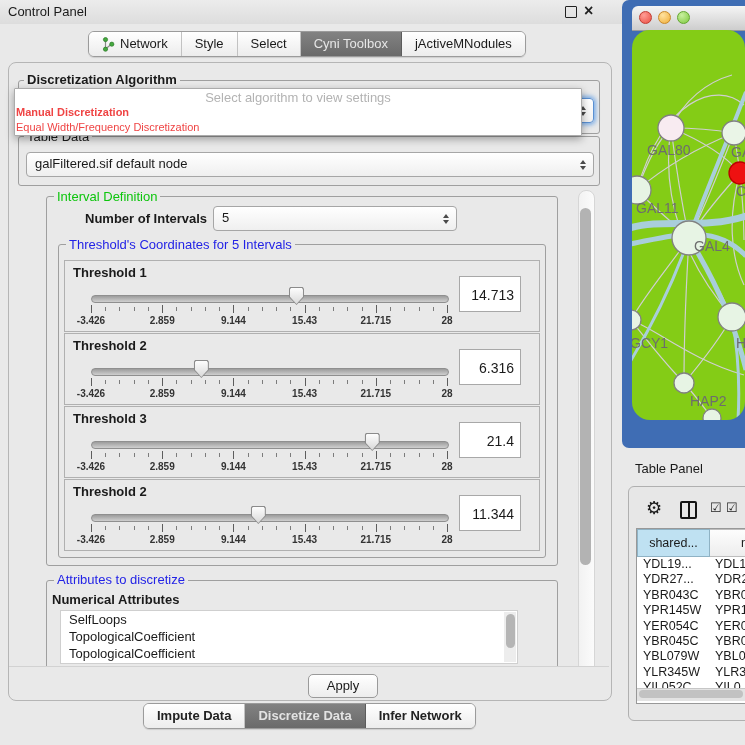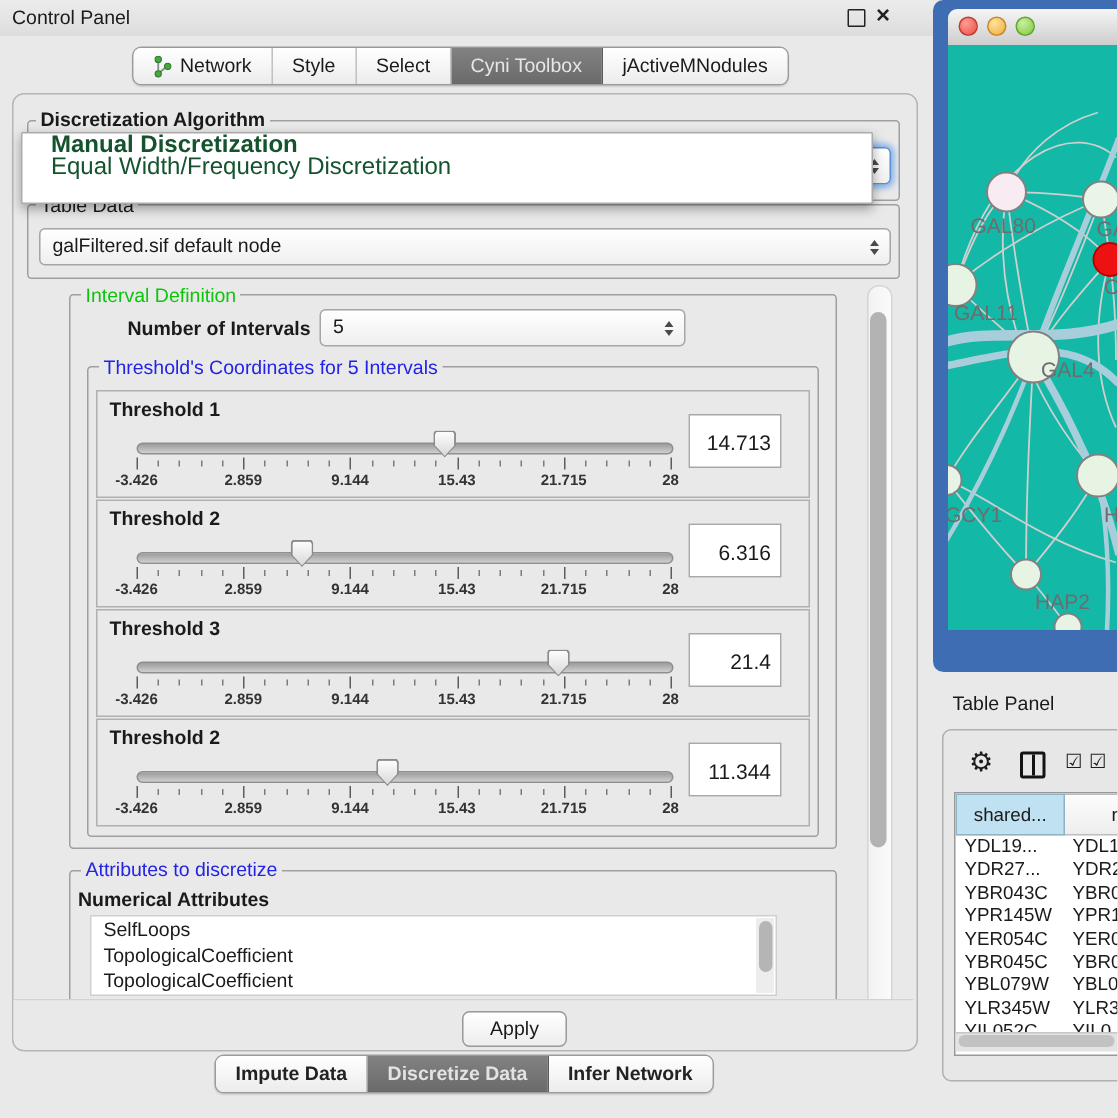--- a/index.html
+++ b/index.html
@@ -33,21 +33,21 @@
   
   #alg-group{left:18px;top:80px;width:580px;height:52px;}
   #alg-title{left:24px;top:73px;font-weight:bold;}
   #alg-combo{left:26px;top:98px;width:566px;height:23px;border:1px solid #5a90d2;border-radius:4px;
              background:linear-gradient(#ffffff,#f0f0f0);box-shadow:0 0 4px 2px rgba(100,160,230,.8);}
 
   
   #popup{left:14px;top:88px;width:566px;height:46px;background:#fff;border:1px solid #ababab;
          box-shadow:0 3px 8px rgba(0,0,0,.35);z-index:50;border-radius:1px;}
   #popup-hint{margin-top:1px;text-align:center;font-size:13px;color:#b3b3b3;line-height:15px;}
-  .popup-opt{font-size:16px;line-height:15px;padding-left:19px;color:#14532d;}
+  .popup-opt{font-size:11px;line-height:15px;padding-left:1px;color:#ef4444;}
   .popup-opt.bold{font-weight:bold;}
 
   
   #tabledata-group{left:18px;top:136px;width:580px;height:48px;}
   #tabledata-title{left:24px;top:130px;}
   .combo{background:linear-gradient(#ffffff,#efefef);border:1px solid #a6a6a6;border-radius:4px;
          font-size:13px;line-height:22px;}
   .combo .cv{padding-left:8px;display:block;overflow:hidden;white-space:nowrap;}
   .stepper{position:absolute;right:7px;top:50%;transform:translateY(-50%);display:flex;flex-direction:column;gap:2px;}
   .tri-up{width:0;height:0;border-left:3.5px solid transparent;border-right:3.5px solid transparent;border-bottom:4.5px solid #4a4a4a;}
@@ -107,21 +107,21 @@
   #bottom-tabs .seg.selected{color:#e3e3e3;}
 
   
   #net-window{left:622px;top:0;width:123px;height:448px;background:#3f6db4;border-radius:7px 0 0 7px;}
   #net-titlebar{left:632px;top:6px;width:113px;height:24px;background:linear-gradient(#f5f5f5,#cdcdcd);
                 border-radius:6px 0 0 0;border-bottom:1px solid #9a9a9a;}
   .tl{position:absolute;top:5px;width:13px;height:13px;border-radius:50%;box-sizing:border-box;}
   #tl-red{left:7px;background:radial-gradient(circle at 35% 30%,#ff9d95,#ea4e42);border:1px solid #c13b32;}
   #tl-yellow{left:26px;background:radial-gradient(circle at 35% 30%,#ffe2a0,#f0ad35);border:1px solid #c9892a;}
   #tl-green{left:45px;background:radial-gradient(circle at 35% 30%,#c9f0a0,#7ec93e);border:1px solid #63a630;}
-  #net-canvas{left:632px;top:30px;width:113px;height:390px;background:#14b8a6;overflow:hidden;}
+  #net-canvas{left:632px;top:30px;width:113px;height:390px;background:#84cc16;overflow:hidden;border-radius:18px;}
   .node-label{font-size:14px;fill:#6d6d6d;font-family:"Liberation Sans",sans-serif;}
 
   
   #tp-title{left:635px;top:461px;font-size:13px;}
   #tp-box{left:628px;top:486px;width:130px;height:233px;background:#e7e7e7;border:1px solid #b0b0b0;border-radius:6px;}
   #tp-gear{left:646px;top:497px;font-size:18px;color:#1c1c1c;}
   #tp-colicon{left:680px;top:501px;width:13px;height:14px;border:2px solid #141414;border-radius:2px;}
   #tp-colicon::after{content:"";position:absolute;left:5.5px;top:0;bottom:0;width:2px;background:#141414;}
   .tp-check{font-size:13px;color:#1c1c1c;}
   #tp-check1{left:710px;top:500px;}
@@ -180,20 +180,21 @@
   <div id="alg-group" class="abs group"></div>
   <span id="alg-title" class="abs gtitle">Discretization Algorithm</span>
   <div id="alg-combo" class="abs combo">
     <span class="stepper">
         <span class="tri-up"></span>
         <span class="tri-dn"></span>
       </span>
   </div>
 
   <div id="popup" class="abs">
+    <div id="popup-hint">Select algorithm to view settings</div>
     <div class="popup-opt bold">Manual Discretization</div>
     <div class="popup-opt">Equal Width/Frequency Discretization</div>
   </div>
 
   <div id="tabledata-group" class="abs group"></div>
   <span id="tabledata-title" class="abs gtitle">Table Data</span>
   <div id="tabledata-combo" class="abs combo">
     <span class="cv">galFiltered.sif default node</span>
     <span class="stepper">
         <span class="tri-up"></span>

